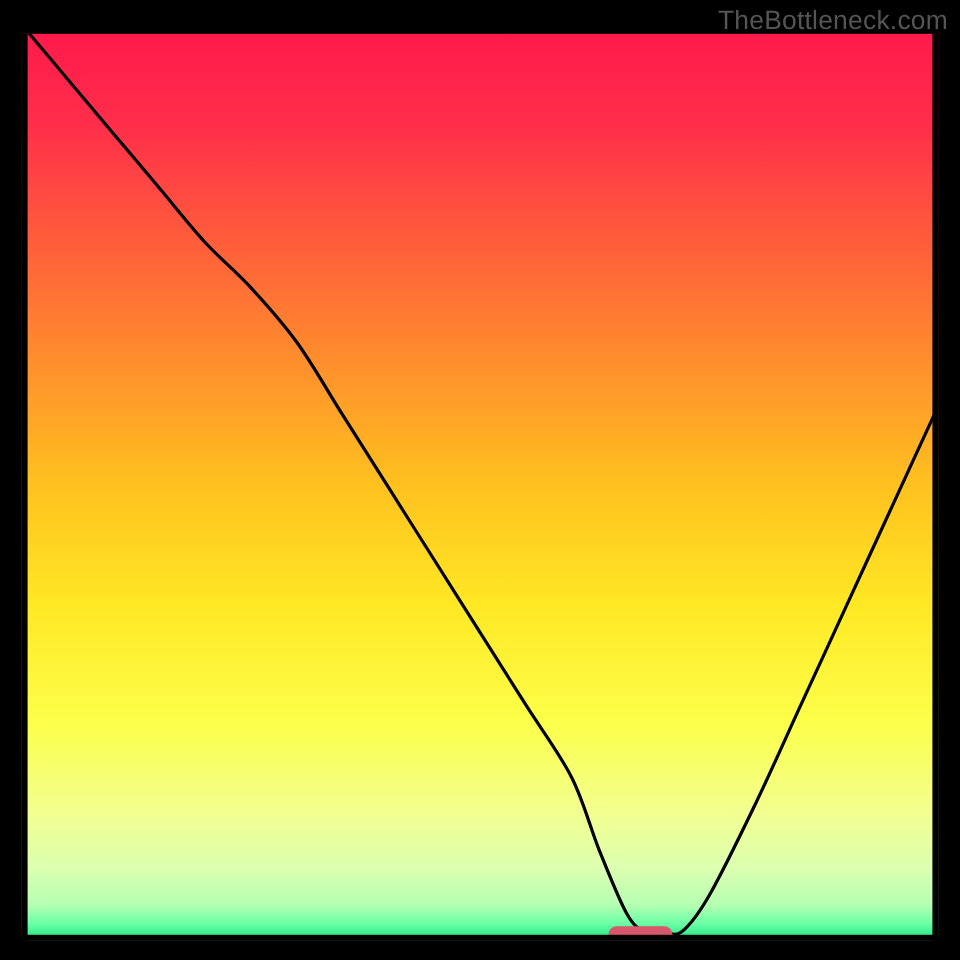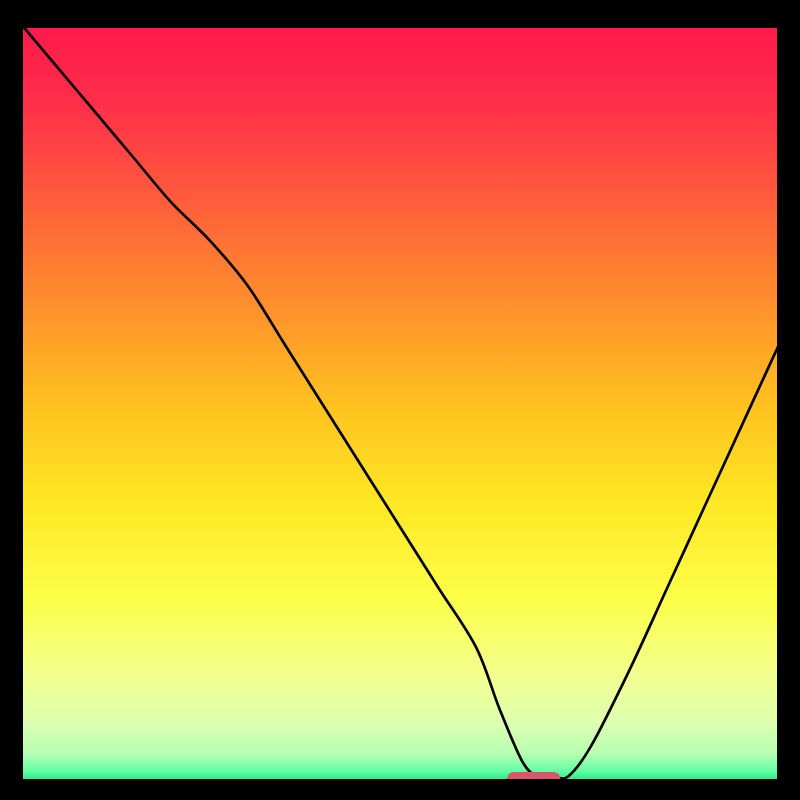--- a/index.html
+++ b/index.html
@@ -54,20 +54,21 @@
     border-right: 5px solid #000;
     border-bottom: 5px solid #000;
     pointer-events: none;
     z-index: 30;
   }
 </style>
 </head>
 <body>
 
 <div class="stage">
+  <div class="watermark">TheBottleneck.com</div>
 
   <div class="frame">
     <svg class="plot-bg" viewBox="0 0 100 100" preserveAspectRatio="none">
       <defs>
         <linearGradient id="bg-grad" x1="0" y1="0" x2="0" y2="1">
             <stop offset="0%" stop-color="#ff1a4b"></stop>
             <stop offset="10%" stop-color="#ff2e4a"></stop>
             <stop offset="22%" stop-color="#ff5a3c"></stop>
             <stop offset="35%" stop-color="#ff8a2e"></stop>
             <stop offset="50%" stop-color="#ffc21f"></stop>

